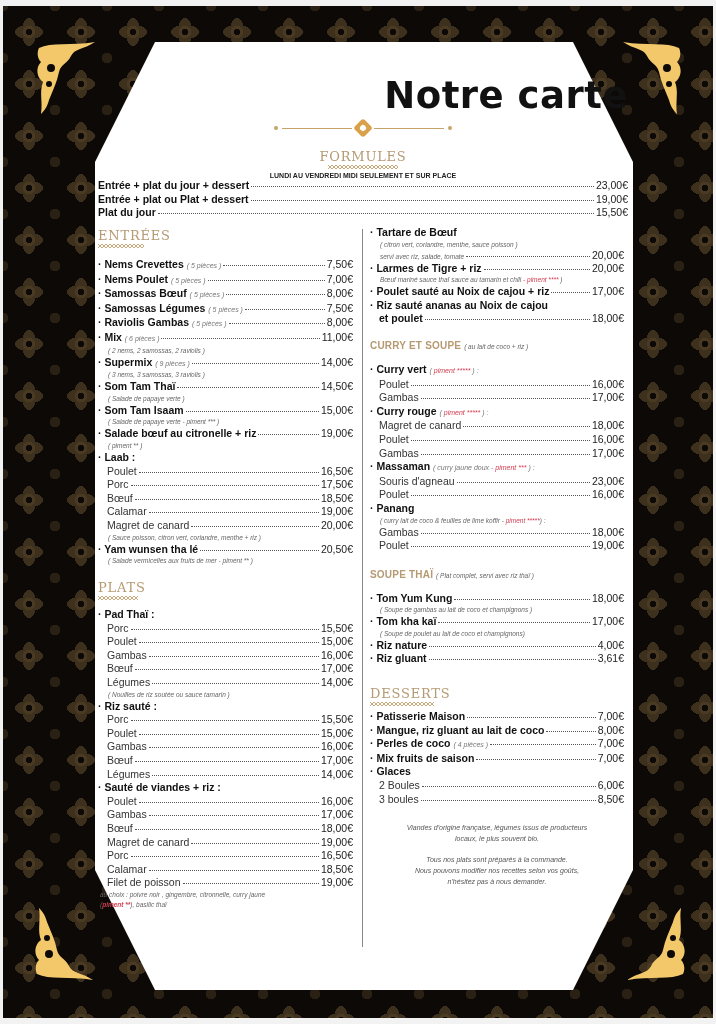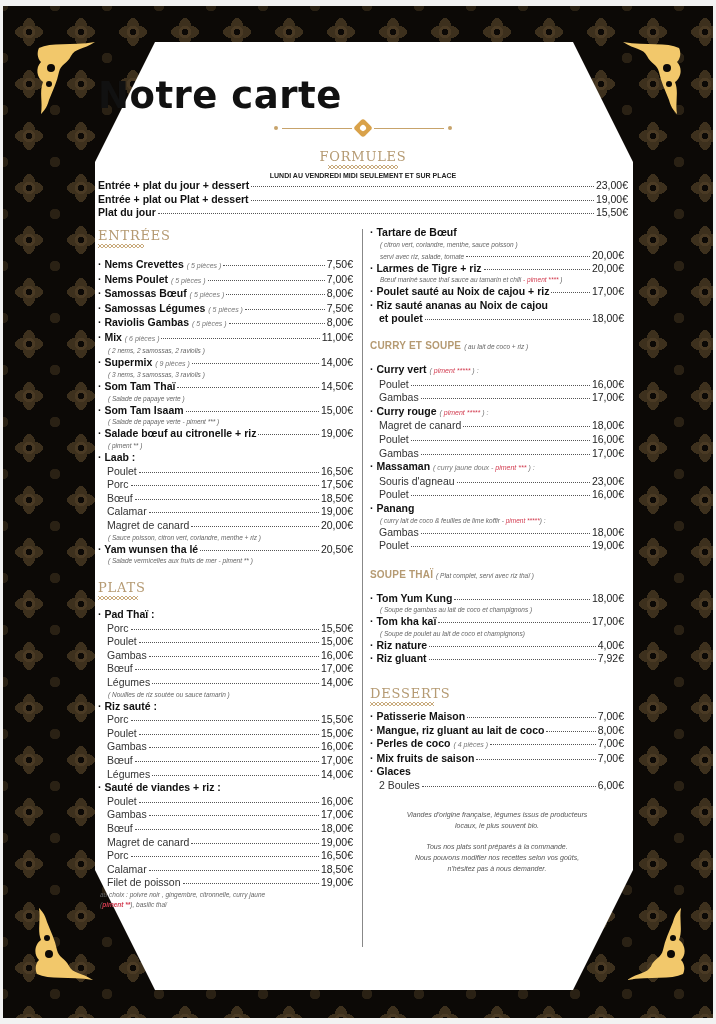--- a/index.html
+++ b/index.html
@@ -11,21 +11,21 @@
       radial-gradient(ellipse 7px 14px at 50% 50%, #3d301d 0 100%, transparent 101%),
       radial-gradient(ellipse 14px 7px at 50% 50%, #3d301d 0 100%, transparent 101%),
       radial-gradient(circle at 50% 50%, #2a2114 0 5px, transparent 5.5px);
     background-size:52px 52px;background-position:0 0,0 0,0 0,26px 26px;}
   .paper{position:absolute;left:92px;top:36px;width:538px;height:948px;background:#fff;
     clip-path:polygon(60px 0,478px 0,538px 120px,538px 828px,478px 948px,60px 948px,0 828px,0 120px);
     border-radius:40px;}
   .orn{position:absolute;width:70px;height:80px;}
   .orn svg{width:100%;height:100%;}
   .content{position:absolute;left:95px;top:60px;width:530px;}
-  .title{text-align:left;font-family:"DejaVu Sans",sans-serif;font-weight:bold;font-size:37px;color:#111;margin-top:8px;letter-spacing:0.5px;}
+  .title{text-align:right;font-family:"DejaVu Sans",sans-serif;font-weight:bold;font-size:37px;color:#111;margin-top:8px;letter-spacing:0.5px;}
   .divider{display:flex;align-items:center;justify-content:center;gap:4px;margin-top:0px;height:22px;}
   .divider .line{width:70px;height:1px;background:#c7a36b;position:relative;}
   .divider .dot{width:4px;height:4px;border-radius:50%;background:#c7a36b;}
   .divider .flower{width:14px;height:14px;background:#d9a24a;transform:rotate(45deg);border-radius:3px;position:relative;}
   .divider .flower::after{content:"";position:absolute;left:4px;top:4px;width:6px;height:6px;background:#fff;border-radius:50%;}
   .sect-title{font-family:"DejaVu Serif",serif;color:#b59a72;font-size:13px;letter-spacing:0.8px;}
   .wavy{height:4px;background:repeating-radial-gradient(circle at 2px 2px,#c8aa7c 0 1px,transparent 1.3px 2px);background-size:4px 4px;margin-top:1px;}
   .formules-head{text-align:center;margin-top:10px;}
   .formules-head .sect-title{font-size:13px;}
   .formules-head .wavy{width:70px;margin:1px auto 0;}
@@ -433,21 +433,21 @@
           </div>
         <div class="note">( Soupe de poulet au lait de coco et champignons)</div>
         <div class="row b">
             <span class="name">· Riz nature</span>
             <span class="fill"></span>
             <span class="price">4,00€</span>
           </div>
         <div class="row b">
             <span class="name">· Riz gluant</span>
             <span class="fill"></span>
-            <span class="price">7,92€</span>
+            <span class="price">3,61€</span>
           </div>
       </div>
 
       <div class="sect" style="margin-top:20px">
         <div class="sect-title">DESSERTS</div>
         <div class="wavy" style="width:64px"></div>
         <div style="height:4px"></div>
         <div class="row b">
             <span class="name">· Patisserie Maison</span>
             <span class="fill"></span>
@@ -468,20 +468,25 @@
             <span class="fill"></span>
             <span class="price">7,00€</span>
           </div>
         <div class="row b">
             <span class="name">· Glaces</span>
           </div>
         <div class="row sub-item">
             <span class="name">2 Boules</span>
             <span class="fill"></span>
             <span class="price">6,00€</span>
+          </div>
+        <div class="row sub-item">
+            <span class="name">3 boules</span>
+            <span class="fill"></span>
+            <span class="price">8,50€</span>
           </div>
       </div>
 
       <div class="footer" style="margin-top:16px">
         <div>Viandes d'origine française, légumes issus de producteurs</div>
         <div>locaux, le plus souvent bio.</div>
         <div style="height:10px"></div>
         <div>Tous nos plats sont préparés à la commande.</div>
         <div>Nous pouvons modifier nos recettes selon vos goûts,</div>
         <div>n'hésitez pas à nous demander.</div>

